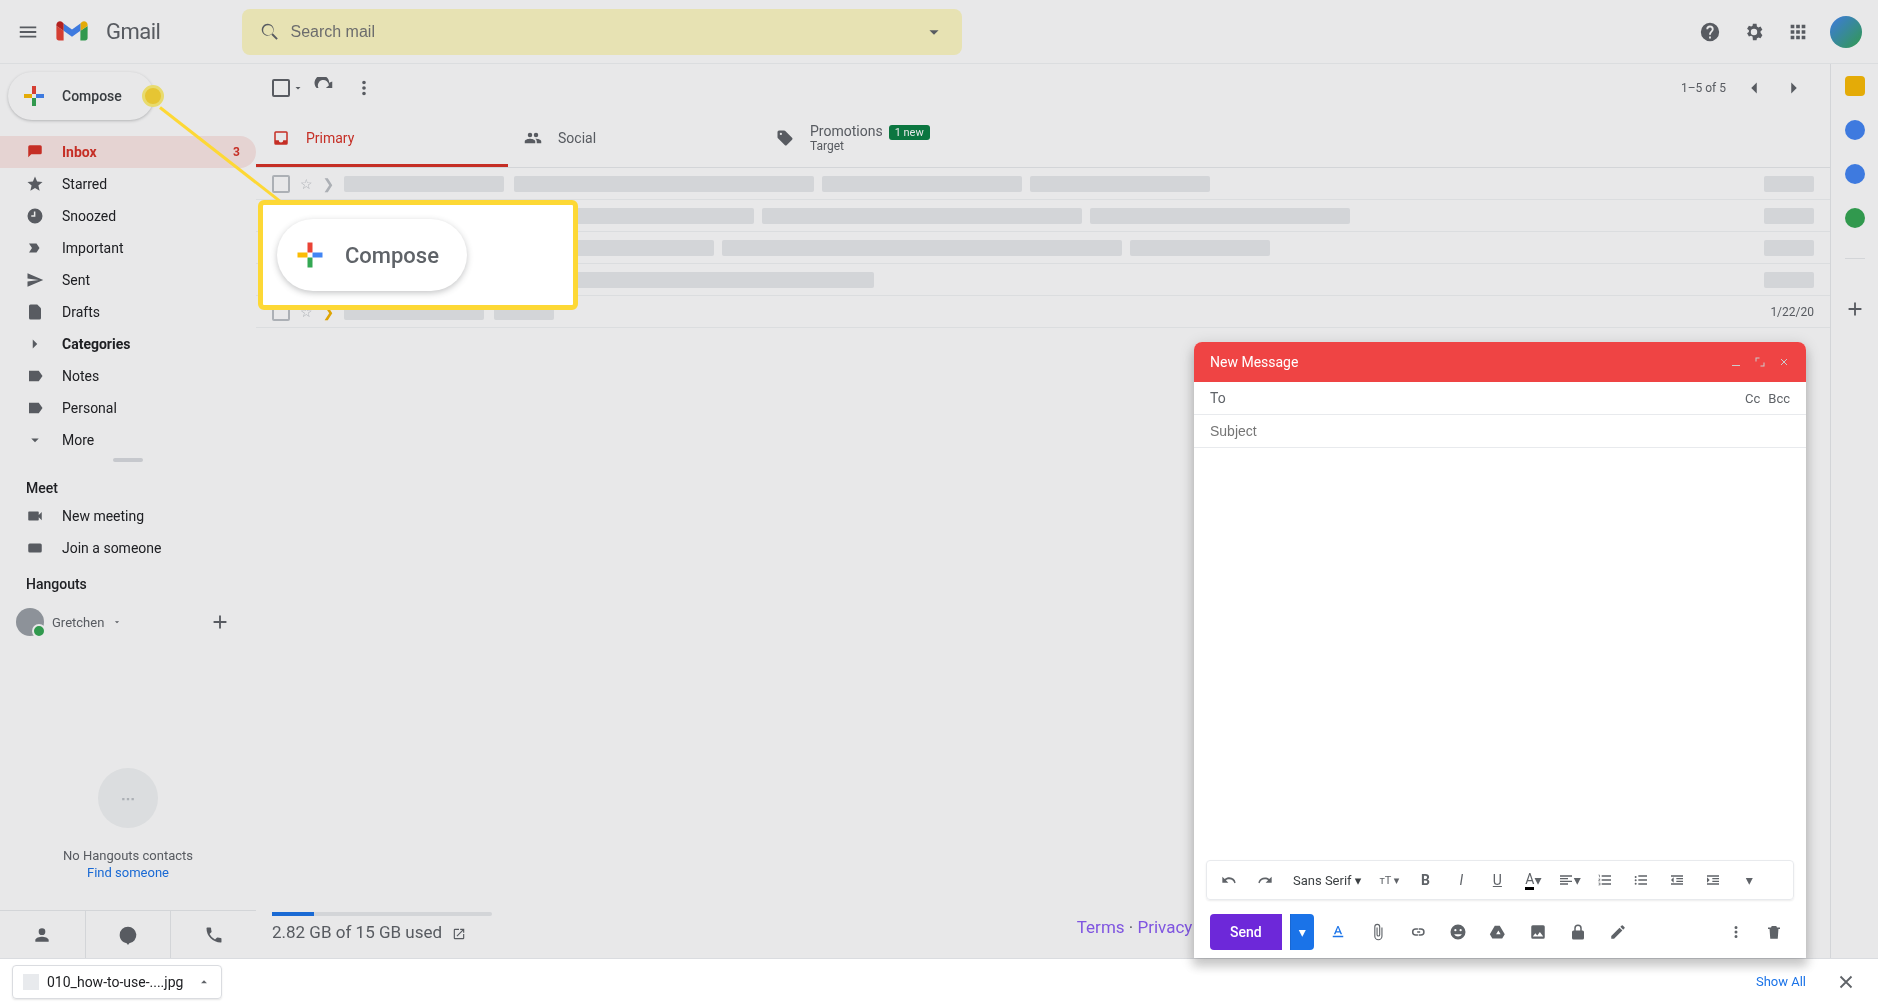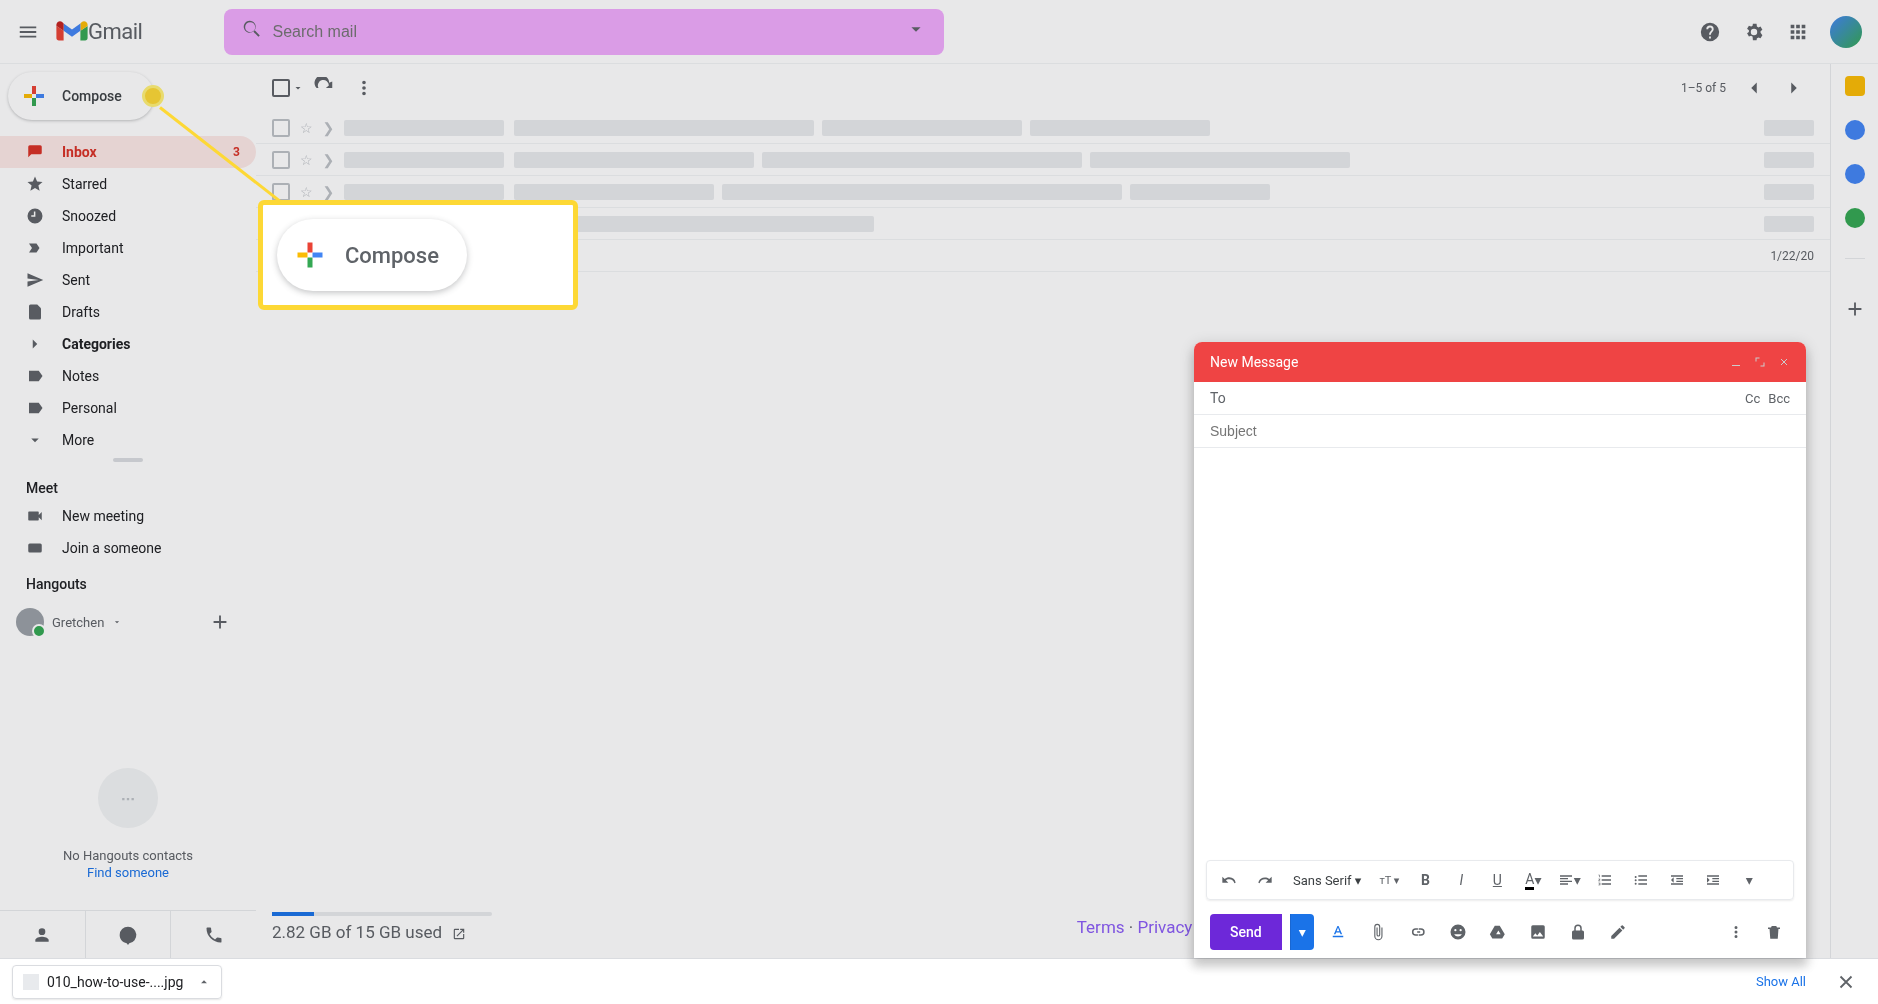--- a/index.html
+++ b/index.html
@@ -5,24 +5,24 @@
 * { box-sizing: border-box; margin: 0; padding: 0; }
 body { font-family: 'Google Sans', Roboto, Arial, sans-serif; font-size: 14px; color: #202124; background: #fff; overflow: hidden; width: 1878px; height: 1004px; position: relative; }
 
 
 .dim-overlay { position: absolute; inset: 0; background: rgba(32,33,36,0.1); pointer-events: none; z-index: 5; }
 
 
 .header { height: 64px; display: flex; align-items: center; padding: 0 8px; border-bottom: 1px solid #f1f3f4; gap: 8px; background:#fff; }
 .hamburger { width: 48px; height: 48px; display: flex; align-items: center; justify-content: center; border-radius: 50%; cursor: pointer; }
 .hamburger svg { width: 24px; height: 24px; fill: #5f6368; }
-.logo { display: flex; align-items: center; gap: 0; margin-right: 24px; }
+.logo { display: flex; align-items: center; gap: 18px; margin-right: 24px; }
 .logo-img { width: 32px; height: 24px; }
 .logo-text { font-size: 22px; color: #5f6368; font-weight: 400; letter-spacing: -0.5px; }
-.search-bar { flex: 0 0 720px; height: 46px; background: #f0abfc; border-radius: 8px; display: flex; padding: 0 8px; margin-left: 50px; }
+.search-bar { flex: 0 0 720px; height: 46px; background: #fef9c3; border-radius: 8px; display: flex; align-items: center; padding: 0 8px; margin-left: 50px; }
 .search-bar .icon-btn { width: 40px; height: 40px; display: flex; align-items: center; justify-content: center; }
 .search-bar input { flex: 1; border: none; background: transparent; font-size: 16px; outline: none; color: #5f6368; }
 .header-right { margin-left: auto; display: flex; align-items: center; gap: 4px; padding-right: 8px; }
 .icon-btn { width: 40px; height: 40px; border-radius: 50%; display: flex; align-items: center; justify-content: center; cursor: pointer; }
 .icon-btn svg { width: 22px; height: 22px; fill: #5f6368; }
 .avatar { width: 32px; height: 32px; border-radius: 50%; background: linear-gradient(135deg,#4285f4,#34a853); margin-left: 8px; }
 
 
 .body-grid { display: flex; height: calc(100% - 64px - 46px); }
 
@@ -330,20 +330,43 @@
           <svg viewBox="0 0 24 24">
             <path d="M15 6l-6 6 6 6z"></path>
           </svg>
         </div>
       <div class="icon-btn">
           <svg viewBox="0 0 24 24">
             <path d="M9 6l6 6-6 6z"></path>
           </svg>
         </div>
     </div>
+    <div class="tabs">
+      <div class="tab-item active">
+          <svg viewBox="0 0 24 24">
+            <path d="M19 3H5a2 2 0 00-2 2v14a2 2 0 002 2h14a2 2 0 002-2V5a2 2 0 00-2-2zm0 12h-4a3 3 0 01-6 0H5V5h14z"></path>
+          </svg>
+          <span>Primary</span>
+        </div>
+      <div class="tab-item">
+          <svg viewBox="0 0 24 24">
+            <path d="M16 11a3 3 0 10-3-3 3 3 0 003 3zm-8 0a3 3 0 10-3-3 3 3 0 003 3zm0 2c-2.33 0-7 1.17-7 3.5V19h14v-2.5C15 14.17 10.33 13 8 13zm8 0c-.29 0-.62 0-.97.05A4.22 4.22 0 0117 16.5V19h6v-2.5c0-2.33-4.67-3.5-7-3.5z"></path>
+          </svg>
+          <span>Social</span>
+        </div>
+      <div class="tab-item">
+          <svg viewBox="0 0 24 24">
+            <path d="M21.41 11.58l-9-9A2 2 0 0011 2H4a2 2 0 00-2 2v7a2 2 0 00.59 1.41l9 9a2 2 0 002.83 0l7-7a2 2 0 000-2.83zM6.5 8A1.5 1.5 0 118 6.5 1.5 1.5 0 016.5 8z"></path>
+          </svg>
+        <div>
+          <span>Promotions</span><span class="badge">1 new</span>
+          <span class="sub">Target</span>
+        </div>
+      </div>
+    </div>
     <div class="mail-list">
       <div class="mail-row">
           <div class="sel"></div>
           <span class="star">☆</span>
           <span class="important off">❯</span>
           <div class="blur sender"></div>
           <div class="subject">
             <div class="blur" style="width:300px"></div>
             <div class="blur" style="width:200px"></div>
             <div class="blur" style="width:180px"></div>

